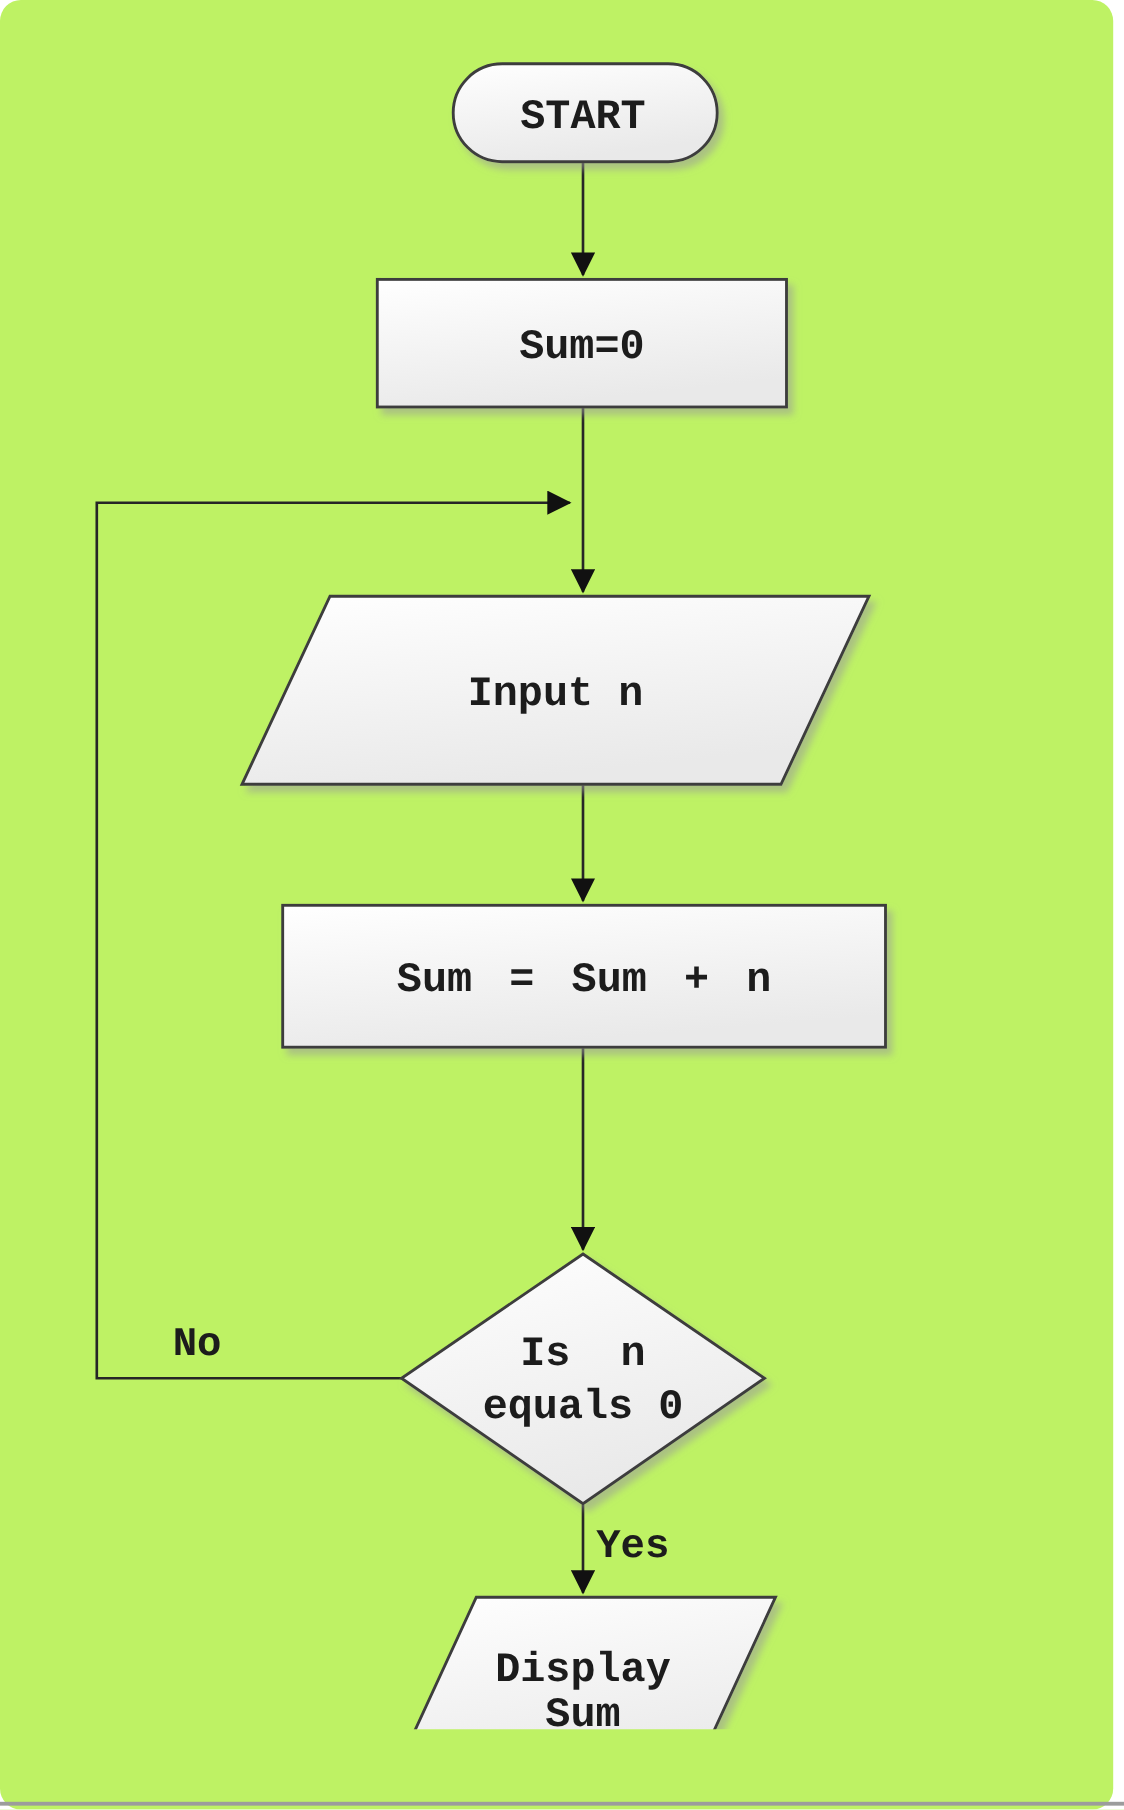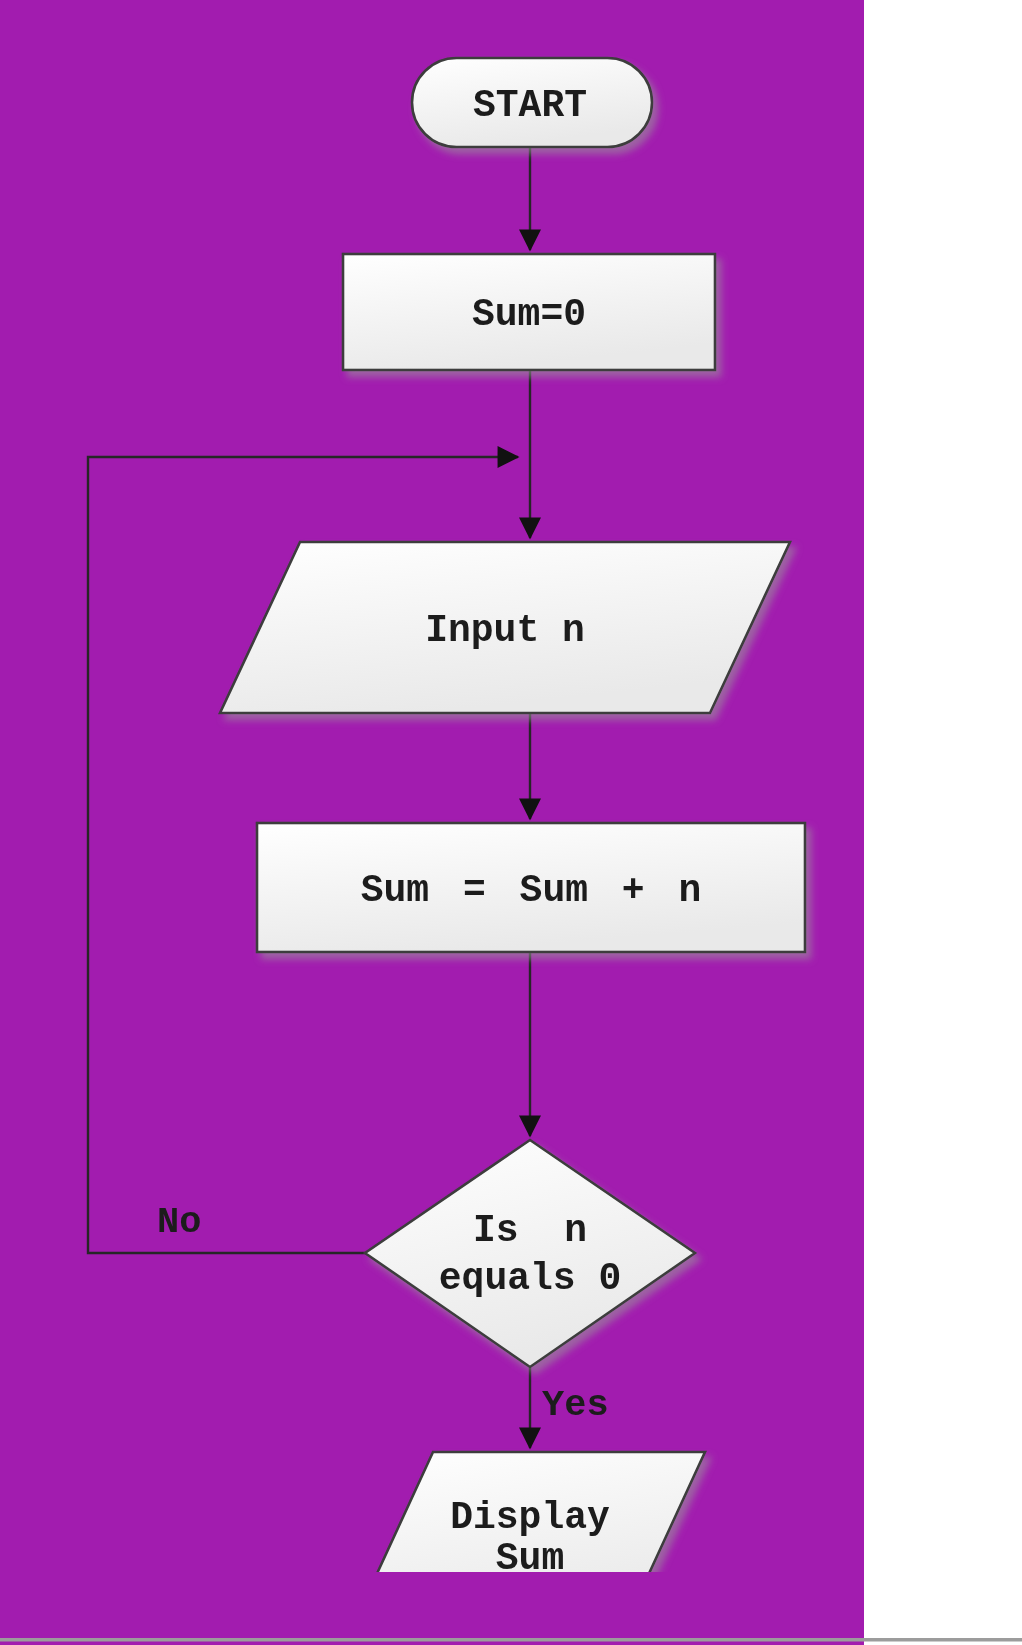--- a/index.html
+++ b/index.html
@@ -8,23 +8,24 @@
     background: #ffffff;
   }
   body {
     width: 1022px;
     height: 1645px;
     overflow: hidden;
     font-family: "Liberation Mono", "DejaVu Sans Mono", monospace;
   }
   .stage {
     position: relative;
-    width: 864px;
+    width: 1012px;
     height: 1645px;
-    background: #a21caf;
+    background: #bef264;
+    border-radius: 19px;
   }
   svg { display: block; }
   .shape {
     fill: url(#shapeGrad);
     stroke: #3d3d3d;
     stroke-width: 2.6;
   }
   .edge {
     fill: none;
     stroke: #262626;

